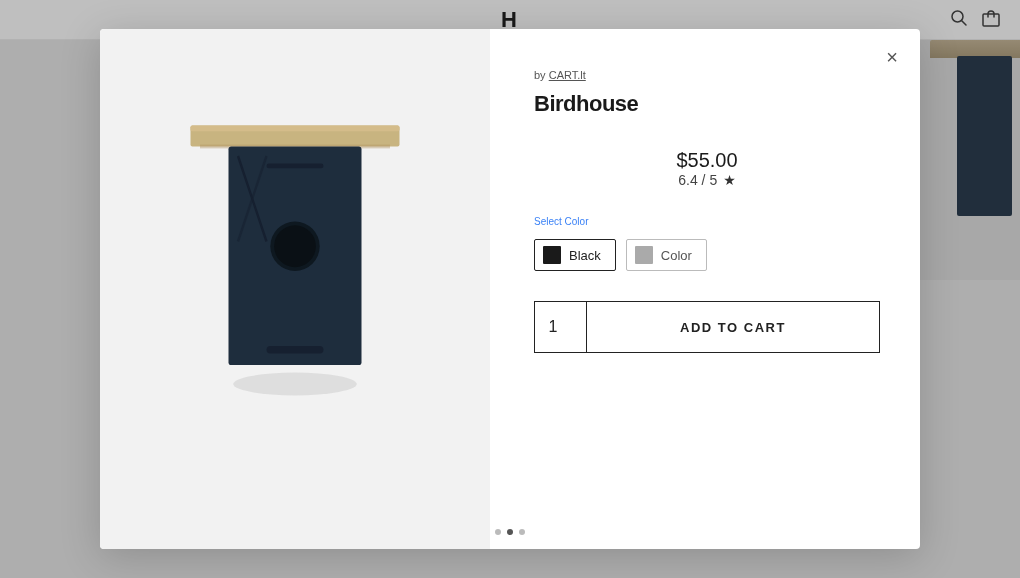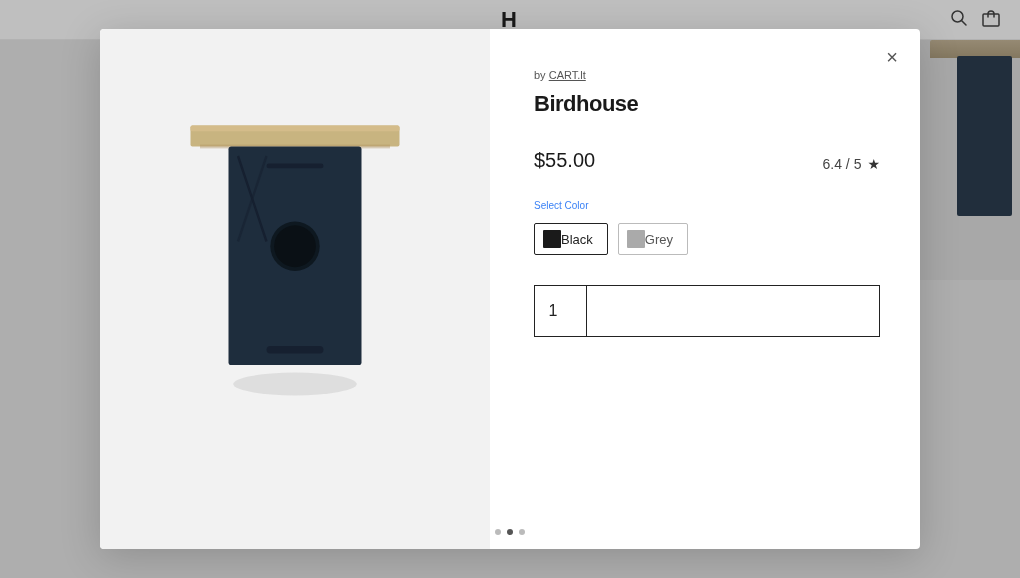--- a/index.html
+++ b/index.html
@@ -161,23 +161,24 @@
     .product-title {
       font-size: 22px;
       font-weight: 700;
       color: #1a1a1a;
       letter-spacing: -0.5px;
       margin-bottom: 32px;
     }
 
     .product-price-row {
       display: flex;
-      align-items: flex-end;
+      align-items: center;
       justify-content: space-between;
       margin-bottom: 28px;
+      flex-direction: column;
     }
 
     .product-price {
       font-size: 20px;
       font-weight: 400;
       color: #1a1a1a;
     }
 
     .product-rating {
       display: flex;
@@ -200,21 +201,21 @@
 
     .color-options {
       display: flex;
       gap: 10px;
       margin-bottom: 30px;
     }
 
     .color-option {
       display: flex;
       align-items: center;
-      gap: 0;
+      gap: 8px;
       padding: 6px 14px 6px 8px;
       border: 1.5px solid #222;
       cursor: pointer;
       font-size: 13px;
       color: #222;
       background: #fff;
       border-radius: 2px;
     }
 
     .color-option.inactive {
@@ -364,26 +365,27 @@
 
       <div class="color-section-label">Select Color</div>
 
       <div class="color-options">
         <div class="color-option">
           <span class="color-swatch swatch-black"></span>
           <span>Black</span>
         </div>
         <div class="color-option inactive">
           <span class="color-swatch swatch-grey"></span>
-          <span>Grey</span>
+          <span>Color</span>
         </div>
       </div>
 
       <div class="add-to-cart-row">
         <input type="number" class="qty-input" value="1" min="1" style="">
+        <button class="add-to-cart-btn">ADD TO CART</button>
       </div>
 
     </div>
 
     <div class="modal-pagination">
       <div class="dot"></div>
       <div class="dot active"></div>
       <div class="dot"></div>
     </div>
 

